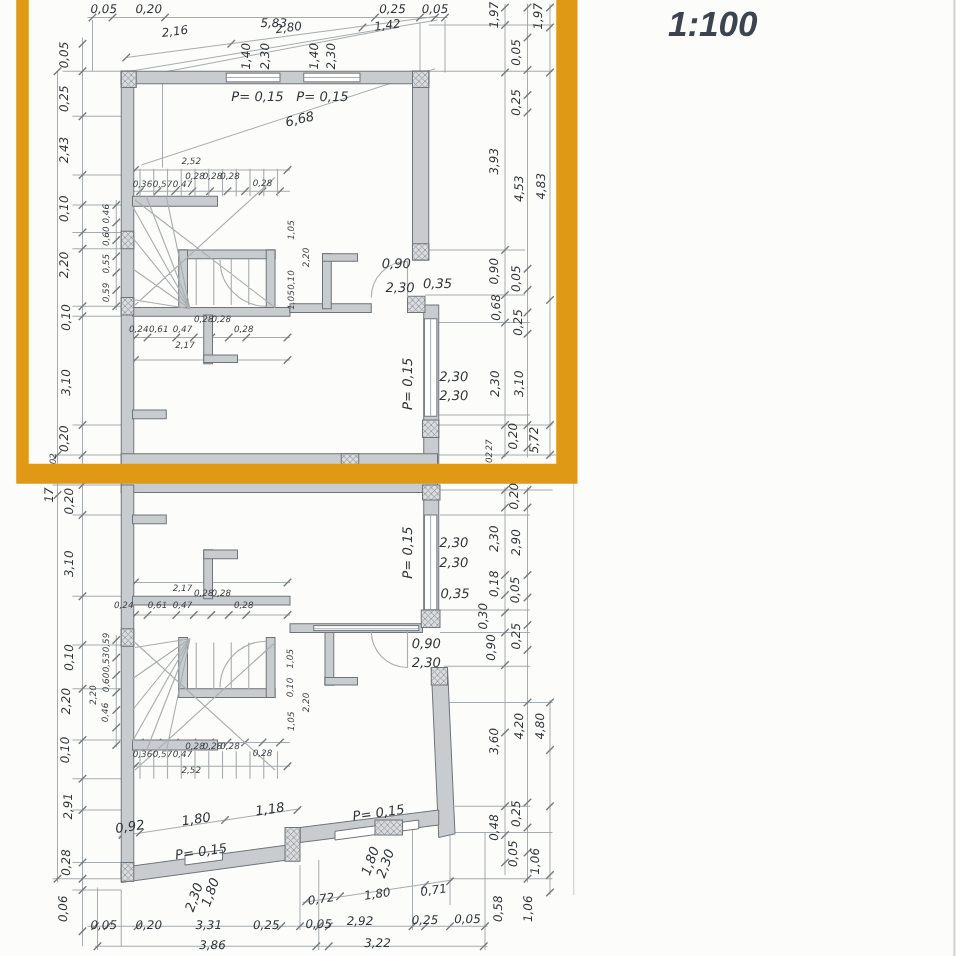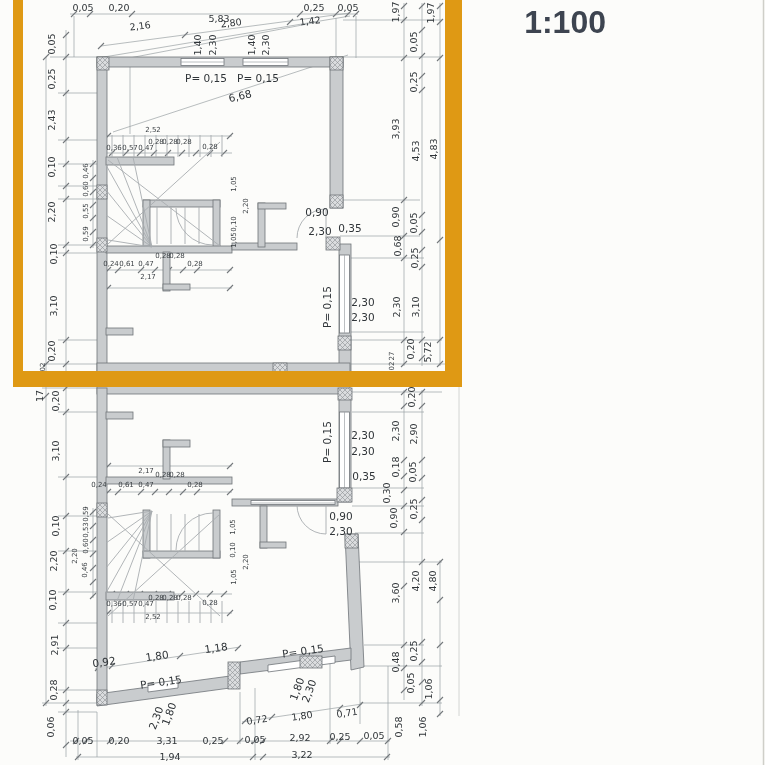--- a/index.html
+++ b/index.html
@@ -3,21 +3,21 @@
 <meta charset="utf-8">
 <style>
   :root{
     --highlight:#df9914; --wall-fill:#c9ccce; --wall-stroke:#6f7478;
     --hatch-bg:#dadcde; --stair:#a8adb0; --dim:#9aa0a3; --txt:#2f3438;
     --title:#3d4450; --paper:#fcfcfa;
   }
   html,body{margin:0;padding:0;}
   body{width:765px;height:765px;overflow:hidden;background:var(--paper);
        font-family:"DejaVu Sans", sans-serif;position:relative;}
-  #stage{position:absolute;inset:0;width:614px;height:765px;}
+  #stage{position:absolute;inset:0;width:614px;height:765px;font-style:italic;}
   svg{position:absolute;left:0;top:0;z-index:1;}
   .w{fill:var(--wall-fill);stroke:var(--wall-stroke);stroke-width:.8;}
   .win{fill:#ffffff;stroke:var(--wall-stroke);stroke-width:.8;}
   .wl{stroke:#9fa4a7;stroke-width:.7;fill:none;}
   .h{fill:url(#hatch);stroke:var(--wall-stroke);stroke-width:.8;}
   .st{stroke:var(--stair);stroke-width:.9;fill:none;}
   .d{stroke:var(--dim);stroke-width:.7;fill:none;}
   .dl{stroke:#c9cbc9;stroke-width:.8;fill:none;}
   .tk{stroke:#74797c;stroke-width:1.1;fill:none;}
   .edge{stroke:#cfcfc9;stroke-width:1.5;}
@@ -25,21 +25,21 @@
      box-sizing:border-box;border-style:solid;border-color:var(--highlight);
      border-width:12px 17px 16px 10px;background:transparent;pointer-events:none;}
   #labels{position:absolute;inset:0;z-index:3;}
   .dim{position:absolute;color:var(--txt);font-size:9.5px;white-space:nowrap;
        transform-origin:center;line-height:1;}
   .dim.m{font-size:7px;color:#3a3f43;}
   .dim.b{font-size:10.5px;}
   #titleblock{position:absolute;z-index:4;right:8px;top:2px;text-align:right;
        color:var(--title);font-family:"Liberation Sans", sans-serif;font-weight:bold;}
   #titleblock .t1{font-size:30px;letter-spacing:.5px;}
-  #titleblock .t2{font-size:32px;margin-top:2px;}
+  #titleblock .t2{font-size:28px;margin-top:2px;}
 </style>
 </head>
 <body>
 
 <div id="stage">
 
   <svg width="765" height="765" viewBox="0 0 765 765">
     <defs>
       <pattern id="hatch" width="5" height="5" patternUnits="userSpaceOnUse">
         <rect width="5" height="5" fill="#dadcde"></rect>
@@ -332,23 +332,23 @@
       <span class="dim b" style="left: 297px; top: 689px; transform: translate(-50%, -50%) rotate(-70deg);">1,80</span>
       <span class="dim b" style="left: 309px; top: 691px; transform: translate(-50%, -50%) rotate(-70deg);">2,30</span>
       <span class="dim n" style="left: 257px; top: 720px; transform: translate(-50%, -50%) rotate(-8deg);">0,72</span>
       <span class="dim n" style="left: 302px; top: 716px; transform: translate(-50%, -50%) rotate(-8deg);">1,80</span>
       <span class="dim n" style="left: 347px; top: 713px; transform: translate(-50%, -50%) rotate(-8deg);">0,71</span>
       <span class="dim n" style="left: 83px; top: 741px; transform: translate(-50%, -50%) rotate(0deg);">0,05</span>
       <span class="dim n" style="left: 119px; top: 741px; transform: translate(-50%, -50%) rotate(0deg);">0,20</span>
       <span class="dim n" style="left: 167px; top: 741px; transform: translate(-50%, -50%) rotate(0deg);">3,31</span>
       <span class="dim n" style="left: 213px; top: 741px; transform: translate(-50%, -50%) rotate(0deg);">0,25</span>
       <span class="dim n" style="left: 255px; top: 740px; transform: translate(-50%, -50%) rotate(0deg);">0,05</span>
-      <span class="dim n" style="left: 300px; top: 738px; transform: translate(-50%, -50%) rotate(0deg);">2,92</span>
+      <span class="dim n" style="left: 288px; top: 738px; transform: translate(-50%, -50%) rotate(0deg);">2,92</span>
       <span class="dim n" style="left: 340px; top: 737px; transform: translate(-50%, -50%) rotate(0deg);">0,25</span>
       <span class="dim n" style="left: 374px; top: 736px; transform: translate(-50%, -50%) rotate(0deg);">0,05</span>
-      <span class="dim n" style="left: 170px; top: 757px; transform: translate(-50%, -50%) rotate(0deg);">1,94</span>
+      <span class="dim n" style="left: 170px; top: 757px; transform: translate(-50%, -50%) rotate(0deg);">3,86</span>
       <span class="dim n" style="left: 302px; top: 755px; transform: translate(-50%, -50%) rotate(0deg);">3,22</span>
     </div>
 
   <div id="titleblock">
     <div class="t2">1:100</div>
   </div>
 </div>
 
 </body></html>

